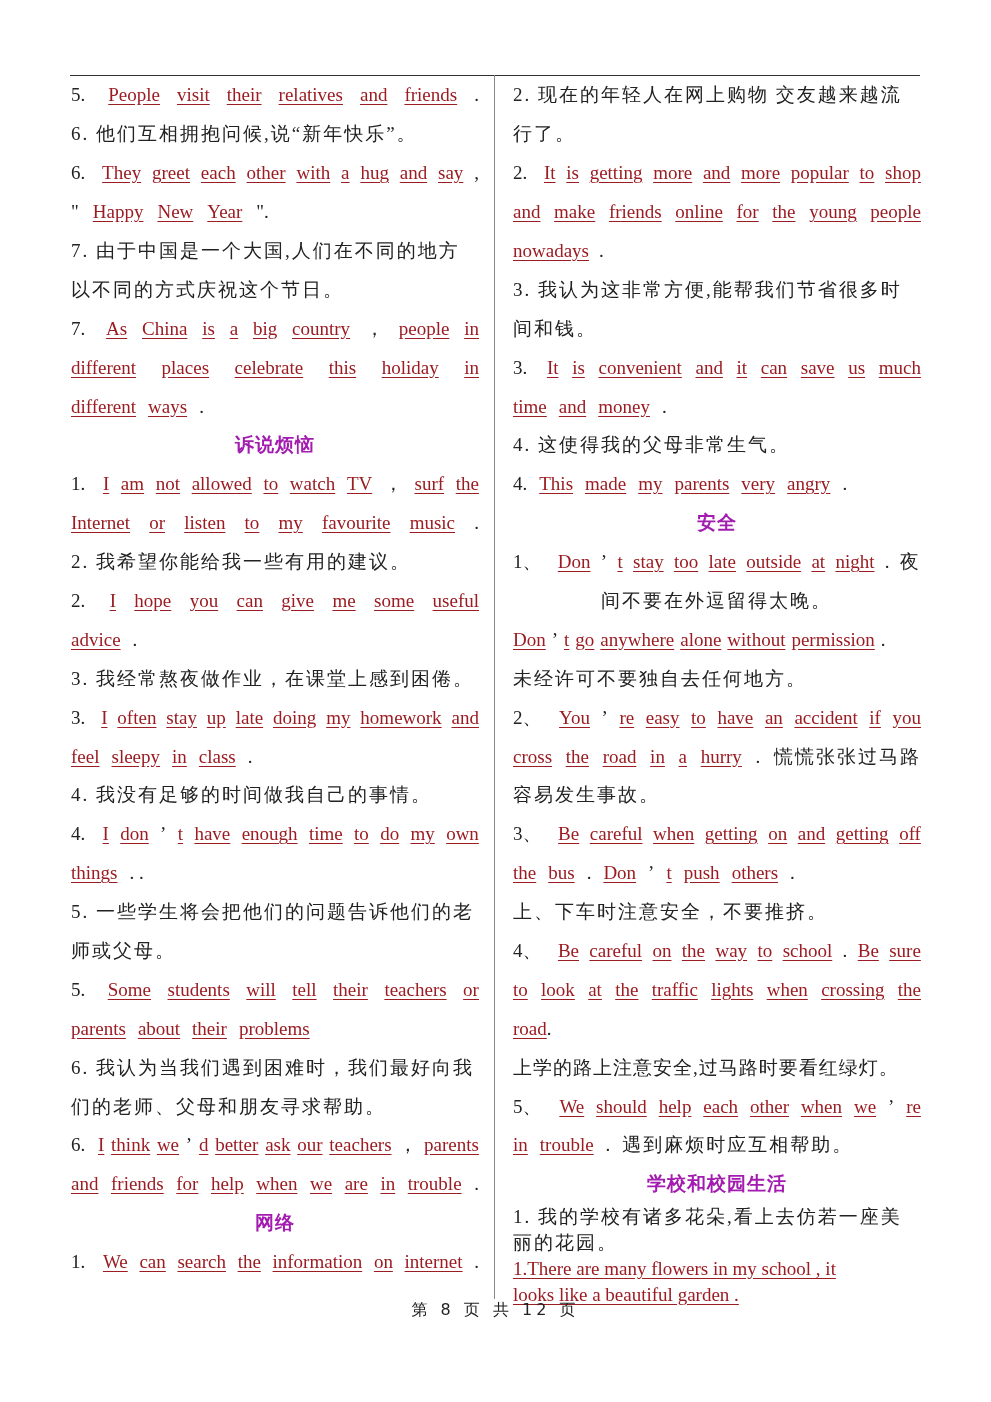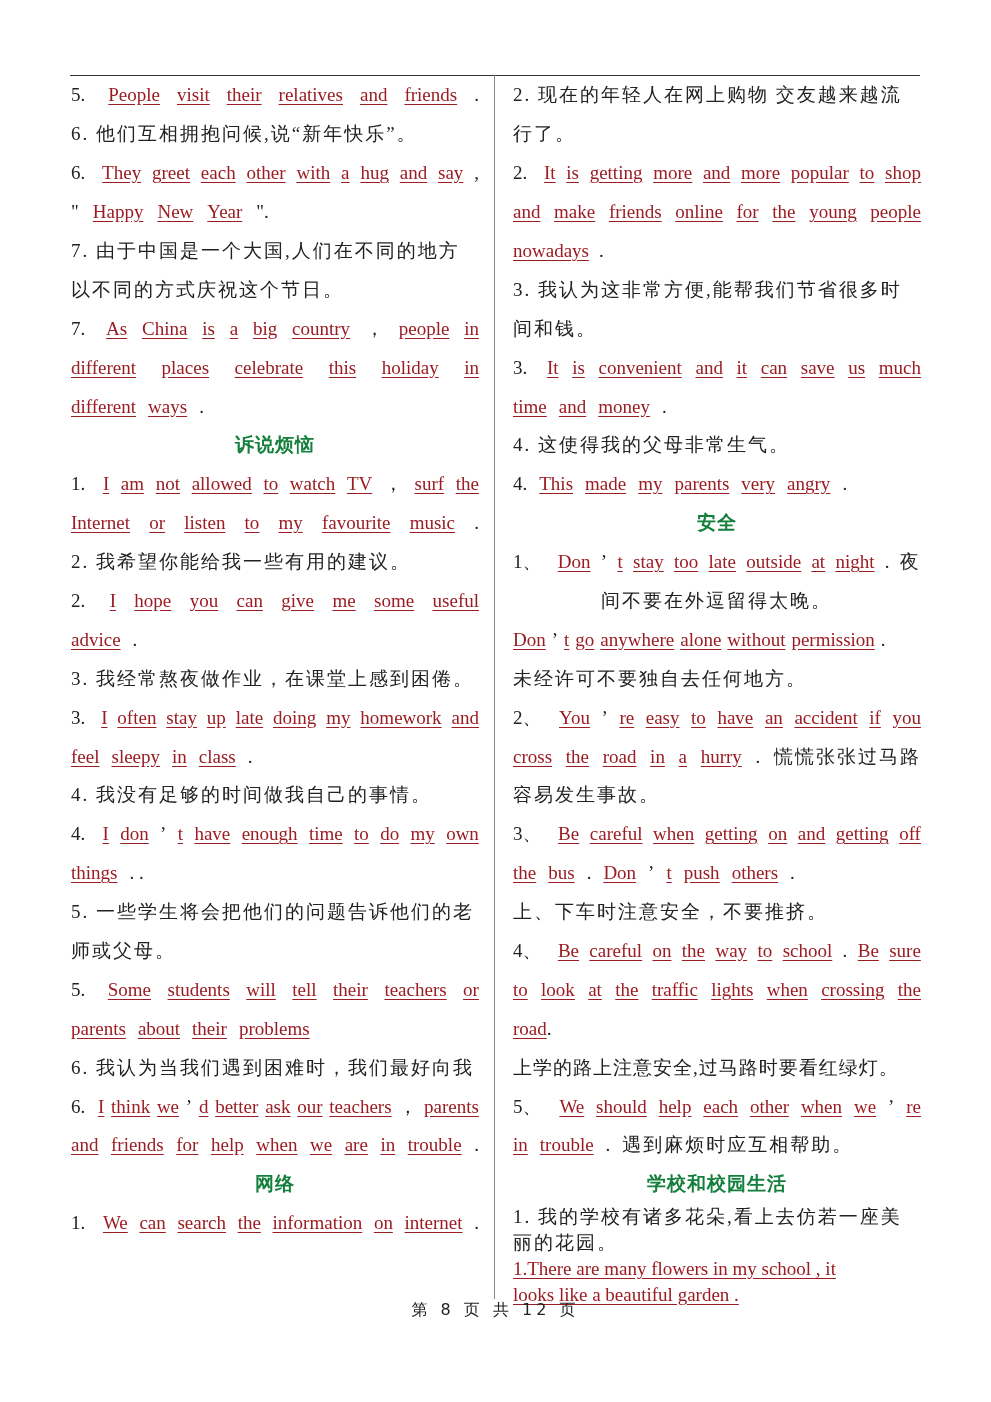--- a/index.html
+++ b/index.html
@@ -11,21 +11,21 @@
   .col { position: absolute; top: 76px; width: 408px; }
   .col.left { left: 71px; }
   .col.right { left: 513px; }
   .line { height: 38.9px; line-height: 26px; padding-top: 0; font-size: 19px; white-space: nowrap;
           display: flex; align-items: center; }
   .line.justify { justify-content: space-between; }
   .cn { color: #222; letter-spacing: 2px; }
   .num { color: #222; margin-right: 6px; }
   .w { color: #9b1c22; text-decoration: underline; text-decoration-color: #9b1c22; text-underline-offset: 3px; }
   .p { color: #222; }
-  .heading { justify-content: center; color: #15803d; font-size: 19px; letter-spacing: 1px; font-weight: bold; }
+  .heading { justify-content: center; color: #a21caf; font-size: 19px; letter-spacing: 1px; font-weight: bold; }
   .tight .line { height: 26px; }
   .footer { position: absolute; top: 1300px; left: 0; width: 991px; text-align: center;
             font-family: "DejaVu Sans", sans-serif; font-size: 16px; color: #222; letter-spacing: 4px; }
 </style>
 </head>
 <body>
 
 <div class="page">
   <div class="top-rule"></div>
   <div class="divider"></div>
@@ -180,20 +180,21 @@
         <span class="w">teachers</span>
         <span class="w">or</span>
       </div>
     <div class="line">
         <span class="w" style="margin-right: 12px;">parents</span>
         <span class="w" style="margin-right: 12px;">about</span>
         <span class="w" style="margin-right: 12px;">their</span>
         <span class="w" style="margin-right: 12px;">problems</span>
       </div>
     <div class="line cn">6. 我认为当我们遇到困难时，我们最好向我</div>
+    <div class="line cn">们的老师、父母和朋友寻求帮助。</div>
     <div class="line justify">
         <span class="num">6.</span>
         <span class="w">I</span>
         <span class="w">think</span>
         <span class="w">we</span>
         <span class="p">’</span>
         <span class="w">d</span>
         <span class="w">better</span>
         <span class="w">ask</span>
         <span class="w">our</span>

